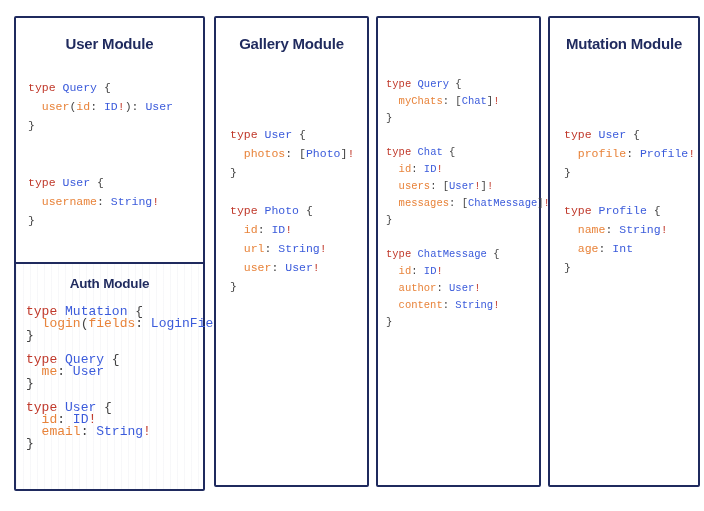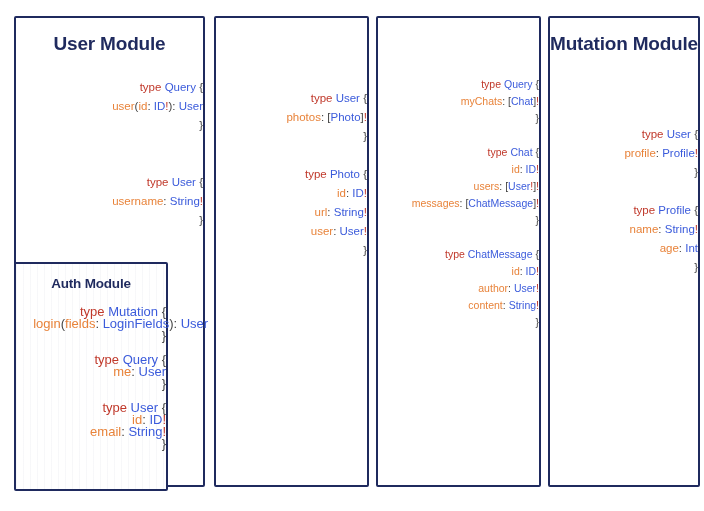--- a/index.html
+++ b/index.html
@@ -29,29 +29,28 @@
   }
 
   .panel-title {
     text-align: center;
     font-weight: bold;
     color: #1f2a5e;
     letter-spacing: -0.2px;
     white-space: nowrap;
   }
 
-  .title-lg { font-size: 19px; line-height: 20px; }
+  .title-lg { font-size: 15px; line-height: 20px; }
   .title-sm { font-size: 13.5px; line-height: 16px; }
 
   
   .code {
-    font-family: Liberation Sans, sans-serif;
+    font-family: Liberation Mono, monospace;
     white-space: pre;
     color: #444444;
-    text-align: right;
   }
 
   .code-lg { font-size: 11.5px; line-height: 19px; }
   .code-sm { font-size: 13px; line-height: 12px; }
 
   
   .kw    { color: #c0392b; }   
   .tn    { color: #3b5bdb; }   
   .fld   { color: #e8833a; }   
   .pn    { color: #444444; }   
@@ -76,30 +75,31 @@
 <body>
 
 <div id="board">
 
   <div class="panel" id="panel-user" style="left:14px; top:16px; width:191px; height:471px;">
 
     <div class="panel-title title-lg" style="margin-top:16px;">User Module</div>
 
     <div class="code code-lg" style="margin:24px 0 0 12px;"><div><span class="kw">type</span><span class=""> </span><span class="tn">Query</span><span class=""> </span><span class="pn">{</span></div><div><span class="">  </span><span class="fld">user</span><span class="pn">(</span><span class="fld">id</span><span class="pn">: </span><span class="tn">ID</span><span class="bang">!</span><span class="pn">): </span><span class="tn">User</span></div><div><span class="pn">}</span></div><div class="blank-line">&nbsp;</div><div class="blank-line">&nbsp;</div><div><span class="kw">type</span><span class=""> </span><span class="tn">User</span><span class=""> </span><span class="pn">{</span></div><div><span class="">  </span><span class="fld">username</span><span class="pn">: </span><span class="tn">String</span><span class="bang">!</span></div><div><span class="pn">}</span></div></div>
 
-    <div class="panel auth-panel" id="panel-auth" style="left:-2px; top:244px; width:154px; height:229px;">
+    <div class="panel auth-panel" id="panel-auth" style="left:-2px; top:244px; width:191px; height:229px;">
 
       <div class="panel-title title-sm" style="margin-top:12px;">Auth Module</div>
 
       <div class="code code-sm" style="margin:14px 0 0 10px;"><div><span class="kw">type</span><span class=""> </span><span class="tn">Mutation</span><span class=""> </span><span class="pn">{</span></div><div><span class="">  </span><span class="fld">login</span><span class="pn">(</span><span class="fld">fields</span><span class="pn">: </span><span class="tn">LoginFields</span><span class="pn">): </span><span class="tn">User</span></div><div><span class="pn">}</span></div><div class="blank-line">&nbsp;</div><div><span class="kw">type</span><span class=""> </span><span class="tn">Query</span><span class=""> </span><span class="pn">{</span></div><div><span class="">  </span><span class="fld">me</span><span class="pn">: </span><span class="tn">User</span></div><div><span class="pn">}</span></div><div class="blank-line">&nbsp;</div><div><span class="kw">type</span><span class=""> </span><span class="tn">User</span><span class=""> </span><span class="pn">{</span></div><div><span class="">  </span><span class="fld">id</span><span class="pn">: </span><span class="tn">ID</span><span class="bang">!</span></div><div><span class="">  </span><span class="fld">email</span><span class="pn">: </span><span class="tn">String</span><span class="bang">!</span></div><div><span class="pn">}</span></div></div>
     </div>
   </div>
 
   <div class="panel" id="panel-gallery" style="left:214px; top:16px; width:155px; height:471px;">
 
+    <div class="panel-title title-lg" style="margin-top:16px;">Gallery Module</div>
 
     <div class="code code-lg" style="margin:71px 0 0 14px;"><div><span class="kw">type</span><span class=""> </span><span class="tn">User</span><span class=""> </span><span class="pn">{</span></div><div><span class="">  </span><span class="fld">photos</span><span class="pn">: [</span><span class="tn">Photo</span><span class="pn">]</span><span class="bang">!</span></div><div><span class="pn">}</span></div><div class="blank-line">&nbsp;</div><div><span class="kw">type</span><span class=""> </span><span class="tn">Photo</span><span class=""> </span><span class="pn">{</span></div><div><span class="">  </span><span class="fld">id</span><span class="pn">: </span><span class="tn">ID</span><span class="bang">!</span></div><div><span class="">  </span><span class="fld">url</span><span class="pn">: </span><span class="tn">String</span><span class="bang">!</span></div><div><span class="">  </span><span class="fld">user</span><span class="pn">: </span><span class="tn">User</span><span class="bang">!</span></div><div><span class="pn">}</span></div></div>
   </div>
 
   <div class="panel" id="panel-chat" style="left:376px; top:16px; width:165px; height:471px;">
 
 
     <div class="code code-lg" style="margin:58px 0 0 8px; font-size:10.5px; line-height:17px;"><div><span class="kw">type</span><span class=""> </span><span class="tn">Query</span><span class=""> </span><span class="pn">{</span></div><div><span class="">  </span><span class="fld">myChats</span><span class="pn">: [</span><span class="tn">Chat</span><span class="pn">]</span><span class="bang">!</span></div><div><span class="pn">}</span></div><div class="blank-line">&nbsp;</div><div><span class="kw">type</span><span class=""> </span><span class="tn">Chat</span><span class=""> </span><span class="pn">{</span></div><div><span class="">  </span><span class="fld">id</span><span class="pn">: </span><span class="tn">ID</span><span class="bang">!</span></div><div><span class="">  </span><span class="fld">users</span><span class="pn">: [</span><span class="tn">User</span><span class="bang">!</span><span class="pn">]</span><span class="bang">!</span></div><div><span class="">  </span><span class="fld">messages</span><span class="pn">: [</span><span class="tn">ChatMessage</span><span class="pn">]</span><span class="bang">!</span></div><div><span class="pn">}</span></div><div class="blank-line">&nbsp;</div><div><span class="kw">type</span><span class=""> </span><span class="tn">ChatMessage</span><span class=""> </span><span class="pn">{</span></div><div><span class="">  </span><span class="fld">id</span><span class="pn">: </span><span class="tn">ID</span><span class="bang">!</span></div><div><span class="">  </span><span class="fld">author</span><span class="pn">: </span><span class="tn">User</span><span class="bang">!</span></div><div><span class="">  </span><span class="fld">content</span><span class="pn">: </span><span class="tn">String</span><span class="bang">!</span></div><div><span class="pn">}</span></div></div>
   </div>
 

